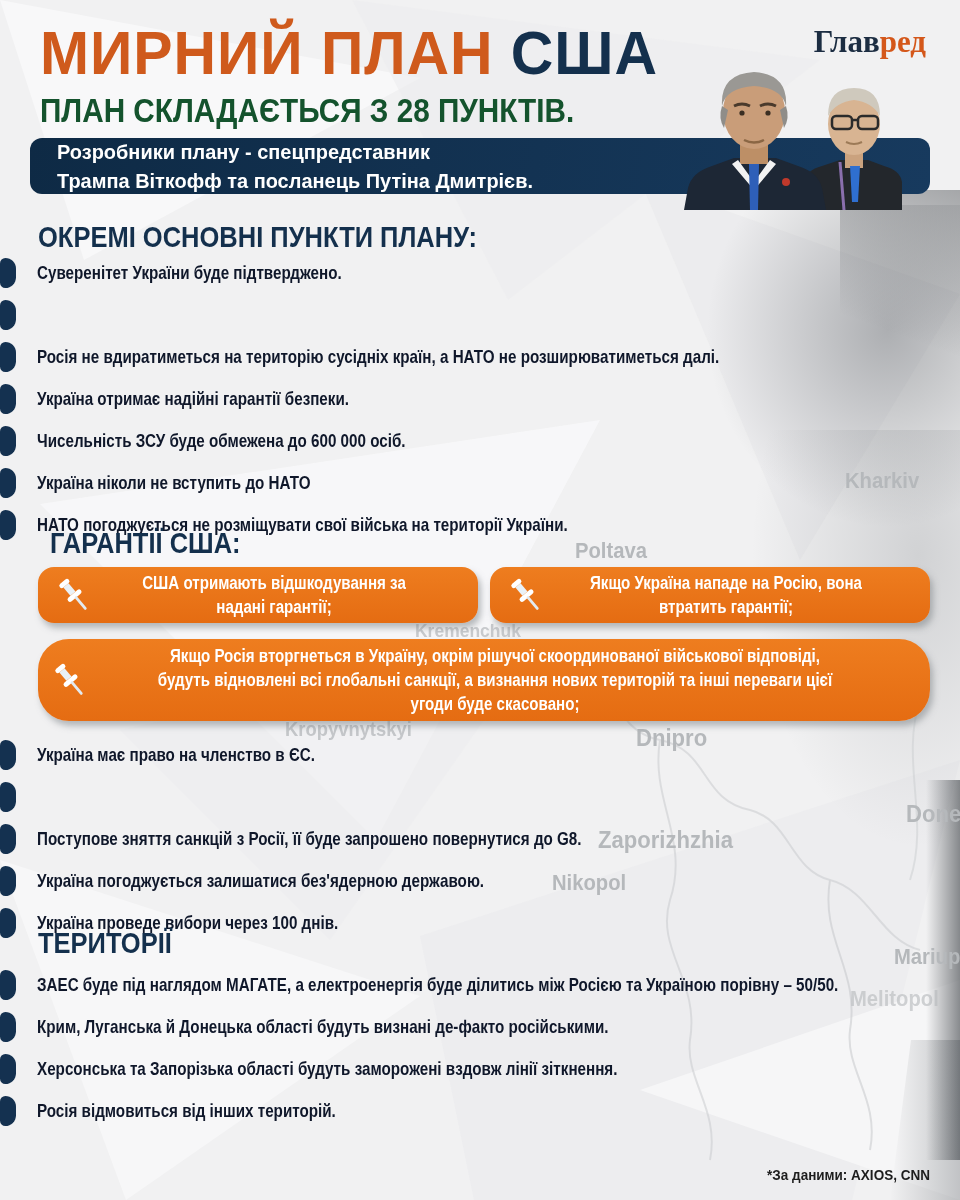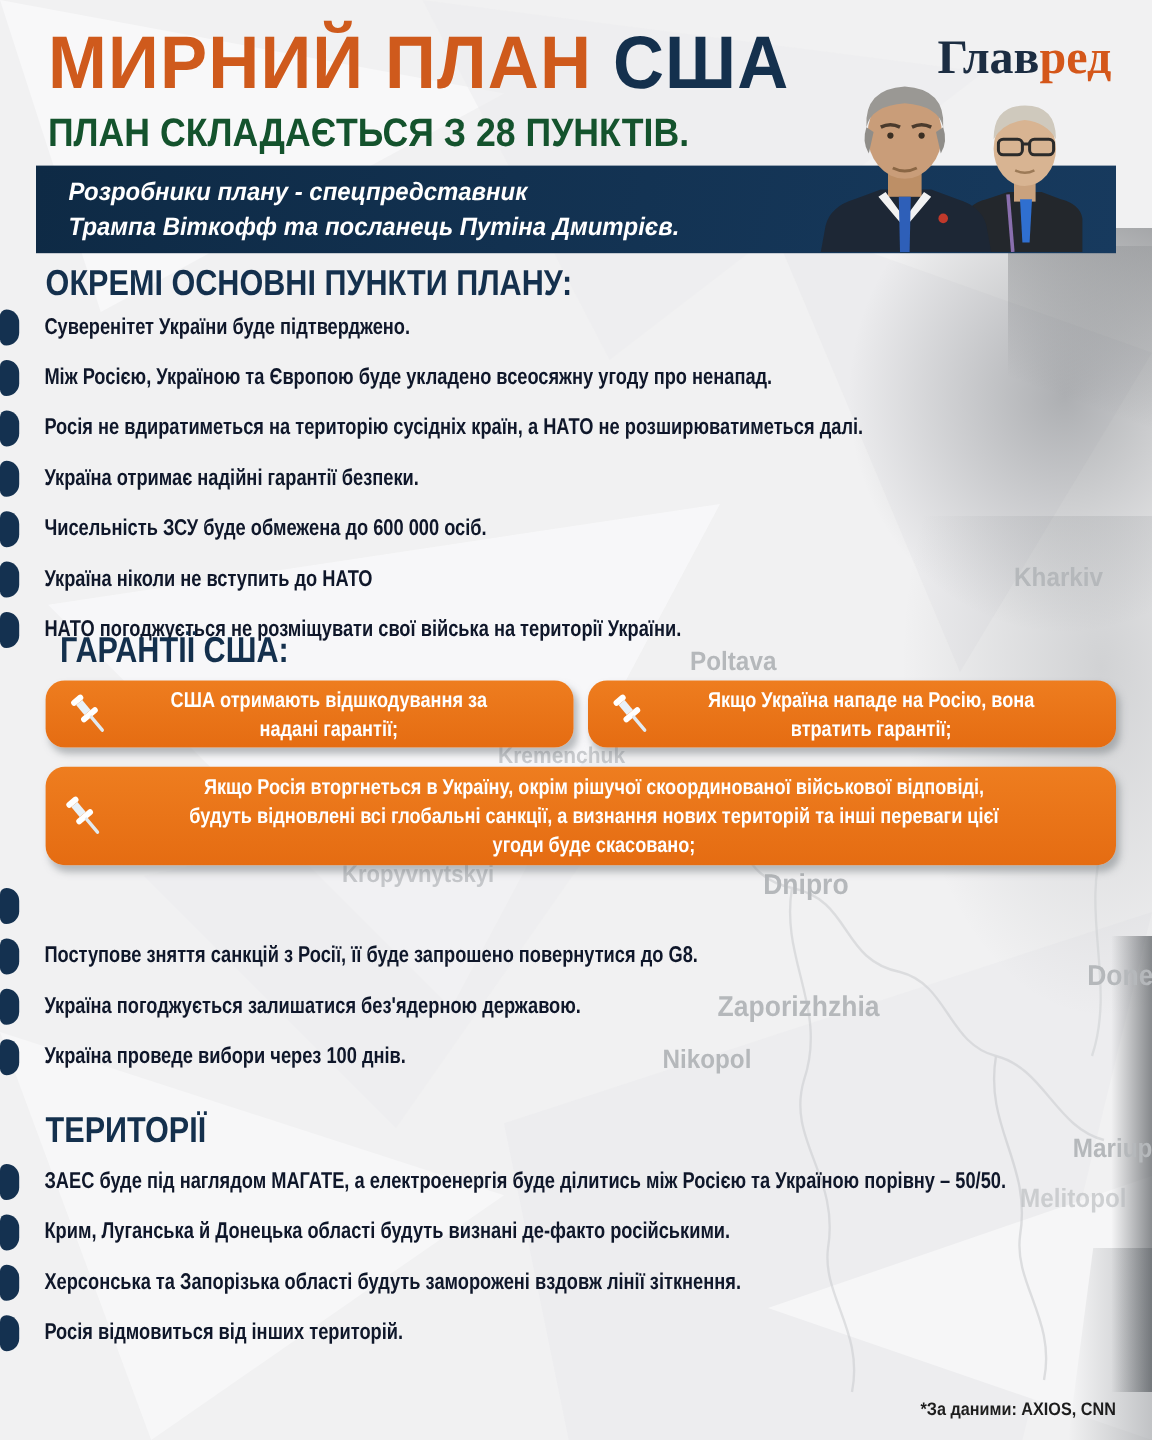--- a/index.html
+++ b/index.html
@@ -41,26 +41,26 @@
   .cx85 { display:inline-block; transform:scaleX(.85); transform-origin:0 50%; white-space:nowrap; }
   .cx9  { display:inline-block; transform:scaleX(.9);  transform-origin:0 50%; white-space:nowrap; }
   .cx95 { display:inline-block; transform:scaleX(.95); transform-origin:0 50%; white-space:nowrap; }
   .cx-wrap { display:block; width:1080px; transform:scaleX(.8); transform-origin:0 0; }
   .cx-center { display:block; transform:scaleX(.84); transform-origin:50% 50%; }
   
   .title { position:absolute; left:40px; top:18px; font-size:62px; font-weight:800; letter-spacing:1px; line-height:70px; }
   .title .t-orange { color:#cf5a1c; }
   .title .t-navy   { color:#14304d; }
   .subtitle { position:absolute; left:40px; top:92px; font-size:33px; font-weight:800; color:#14532d; }
-  .authors-box { position:absolute; left:30px; right:30px; top:138px; height:73px;
-    background:linear-gradient(100deg,#0e2a45,#173a5e); border-radius:0;
+  .authors-box { position:absolute; left:30px; right:30px; top:138px; height:56px;
+    background:linear-gradient(100deg,#0e2a45,#173a5e); border-radius:12px;
     display:flex; flex-direction:column; justify-content:center; padding-left:27px;
-    color:#ffffff; font-size:21px; font-weight:bold; line-height:29px;font-style:italic; }
+    color:#ffffff; font-size:21px; font-weight:bold; line-height:29px; }
   .logo { position:absolute; top:24px; right:34px; font-family:"Liberation Serif", serif;
-    font-weight:bold; font-size:40px; letter-spacing:0; }
+    font-weight:bold; font-size:31px; letter-spacing:0; }
   .logo .l-dark { color:#1c2d42; }
   .logo .l-orange { color:#d4571a; }
   
   .portraits { position:absolute; left:682px; top:50px; width:228px; height:160px; z-index:5; }
   
   .sec-heading { position:absolute; left:38px; color:#14304d; font-size:30px; font-weight:800; }
   
   .blist { position:absolute; left:0; right:0; display:flex; flex-direction:column; gap:12px; }
   .brow { display:flex; align-items:center; min-height:26px; }
   .pill { flex:none; width:16px; height:30px; margin-right:21px;
@@ -68,21 +68,21 @@
   .brow.tall .pill { height:48px; }
   .btext { color:#0f172a; font-size:19px; font-weight:bold; line-height:26px; }
   
   .obox { background:linear-gradient(180deg,#ee7d1f,#e56c12); border-radius:16px;
     box-shadow:3px 5px 6px rgba(120,125,130,.5); position:relative;
     display:flex; align-items:center; justify-content:center;
     color:#ffffff; font-size:18px; font-weight:bold; line-height:24px; text-align:center; }
   .orow1 { position:absolute; left:38px; right:30px; top:567px; height:56px; display:flex; gap:12px; }
   .orow1 .obox { flex:1; padding:0 24px 0 56px; }
   .orow2 { position:absolute; left:38px; right:30px; top:639px; height:82px; }
-  .orow2 .obox { height:100%; padding:0 30px 0 52px; }
+  .orow2 .obox { height:100%; padding:0 30px 0 52px;border-radius:31px; }
   .pin { position:absolute; left:16px; top:50%; transform:translateY(-50%); width:40px; height:40px; }
   .orow2 .pin { left:12px; }
   
   .footer { position:absolute; right:30px; top:1166px; color:#1d1d1d; font-size:15px; font-weight:bold;
     transform:scaleX(.9); transform-origin:100% 50%; white-space:nowrap; }
 </style>
 </head>
 <body>
 
 <div class="page">
@@ -174,21 +174,20 @@
   <div class="sec-heading" style="top:220px;">
     <span class="cx85">ОКРЕМІ ОСНОВНІ ПУНКТИ ПЛАНУ:</span>
   </div>
   <div class="blist" style="top:258px;">
     <div class="brow">
         <span class="pill"></span>
         <span class="btext"><span class="cx">Суверенітет України буде підтверджено.</span></span>
       </div>
     <div class="brow">
         <span class="pill"></span>
-        <span class="btext"><span class="cx">Між Росією, Україною та Європою буде укладено всеосяжну угоду про ненапад.</span></span>
       </div>
     <div class="brow">
         <span class="pill"></span>
         <span class="btext"><span class="cx">Росія не вдиратиметься на територію сусідніх країн, а НАТО не розширюватиметься далі.</span></span>
       </div>
     <div class="brow">
         <span class="pill"></span>
         <span class="btext"><span class="cx">Україна отримає надійні гарантії безпеки.</span></span>
       </div>
     <div class="brow">
@@ -243,20 +242,24 @@
           <path d="M12 14 L12 22.5" stroke="#e2eaf0" stroke-width="1.7" stroke-linecap="round"></path>
         </g>
       </svg>
       <span class="cx-center">Якщо Росія вторгнеться в Україну, окрім рішучої скоординованої військової відповіді, будуть відновлені всі глобальні санкції, а визнання нових територій та інші переваги цієї угоди буде скасовано;</span>
     </div>
   </div>
 
   <div class="blist" style="top:740px;">
     <div class="brow">
         <span class="pill"></span>
+        <span class="btext"><span class="cx">Україна має право на членство в ЄС.</span></span>
+      </div>
+    <div class="brow">
+        <span class="pill"></span>
       </div>
     <div class="brow">
         <span class="pill"></span>
         <span class="btext"><span class="cx">Поступове зняття санкцій з Росії, її буде запрошено повернутися до G8.</span></span>
       </div>
     <div class="brow">
         <span class="pill"></span>
         <span class="btext"><span class="cx">Україна погоджується залишатися без'ядерною державою.</span></span>
       </div>
     <div class="brow">

